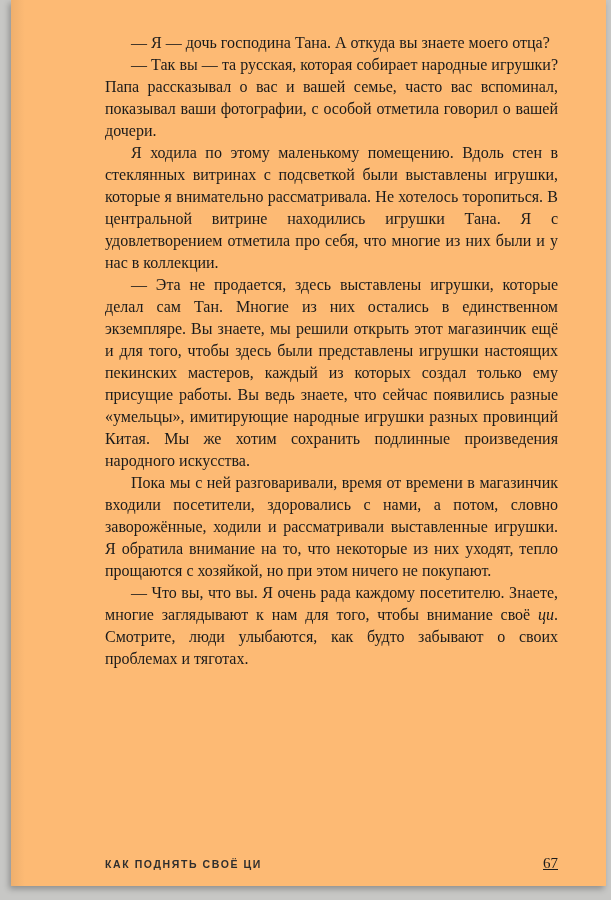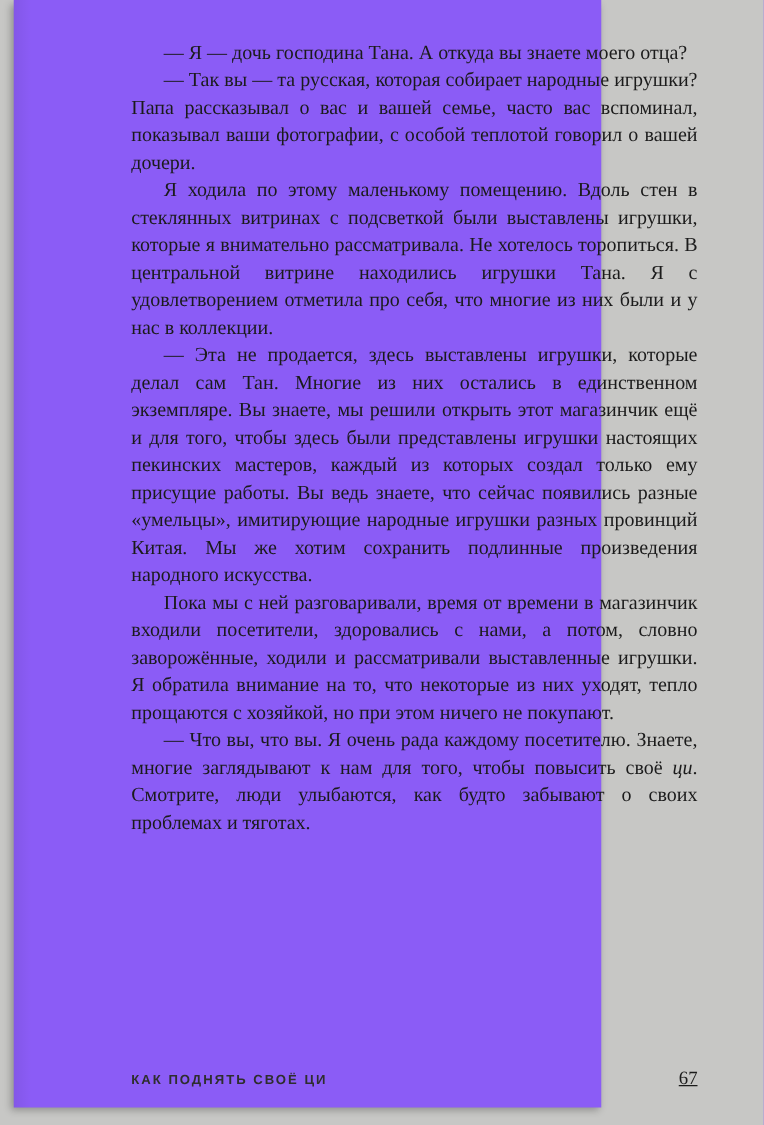--- a/index.html
+++ b/index.html
@@ -4,22 +4,22 @@
 <style>
   html, body { margin: 0; padding: 0; }
   body {
     width: 611px; height: 900px;
     position: relative; overflow: hidden;
     background: #c7c7c5;
     font-family: "Liberation Serif", "DejaVu Serif", serif;
   }
   .page {
     position: absolute; left: 11px; top: 0;
-    width: 470px; height: 886px;
-    background: #8b5cf6;
+    width: 595px; height: 886px;
+    background: #fdba74;
     box-shadow: -2px 3px 6px rgba(0,0,0,0.28);
   }
   .page::before {
     content: ""; position: absolute; left: 0; top: 0; bottom: 0; width: 14px;
     background: linear-gradient(to right, rgba(0,0,0,0.06), rgba(0,0,0,0));
     pointer-events: none;
   }
   .text-block {
     position: absolute; left: 94px; top: 32px; width: 453px;
     font-size: 16px; line-height: 22px; color: #1b1b1b;
@@ -38,23 +38,23 @@
   }
   .page-number { font-size: 15px; color: #1b1b1b; text-decoration: underline; }
   em { font-style: italic; }
 </style>
 </head>
 <body>
 
 <div class="page">
   <div class="text-block">
       <p><span>— Я — дочь господина Тана. А откуда вы знаете моего отца?</span></p>
-      <p><span>— Так вы — та русская, которая собирает народные игрушки? Папа рассказывал о вас и вашей семье, часто вас вспоминал, показывал ваши фотографии, с особой теплотой говорил о вашей дочери.</span></p>
+      <p><span>— Так вы — та русская, которая собирает народные игрушки? Папа рассказывал о вас и вашей семье, часто вас вспоминал, показывал ваши фотографии, с особой отметила говорил о вашей дочери.</span></p>
       <p><span>Я ходила по этому маленькому помещению. Вдоль стен в стеклянных витринах с подсветкой были выставлены игрушки, которые я внимательно рассматривала. Не хотелось торопиться. В центральной витрине находились игрушки Тана. Я с удовлетворением отметила про себя, что многие из них были и у нас в коллекции.</span></p>
       <p><span>— Эта не продается, здесь выставлены игрушки, которые делал сам Тан. Многие из них остались в единственном экземпляре. Вы знаете, мы решили открыть этот магазинчик ещё и для того, чтобы здесь были представлены игрушки настоящих пекинских мастеров, каждый из которых создал только ему присущие работы. Вы ведь знаете, что сейчас появились разные «умельцы», имитирующие народные игрушки разных провинций Китая. Мы же хотим сохранить подлинные произведения народного искусства.</span></p>
       <p><span>Пока мы с ней разговаривали, время от времени в магазинчик входили посетители, здоровались с нами, а потом, словно заворожённые, ходили и рассматривали выставленные игрушки. Я обратила внимание на то, что некоторые из них уходят, тепло прощаются с хозяйкой, но при этом ничего не покупают.</span></p>
-      <p><span>— Что вы, что вы. Я очень рада каждому посетителю. Знаете, многие заглядывают к нам для того, чтобы повысить своё </span><em>ци</em><span>. Смотрите, люди улыбаются, как будто забывают о своих проблемах и тяготах.</span></p>
+      <p><span>— Что вы, что вы. Я очень рада каждому посетителю. Знаете, многие заглядывают к нам для того, чтобы внимание своё </span><em>ци</em><span>. Смотрите, люди улыбаются, как будто забывают о своих проблемах и тяготах.</span></p>
     </div>
   <div class="footer">
     <span class="running-title">КАК ПОДНЯТЬ СВОЁ ЦИ</span>
     <span class="page-number">67</span>
   </div>
 </div>
 
 </body></html>

